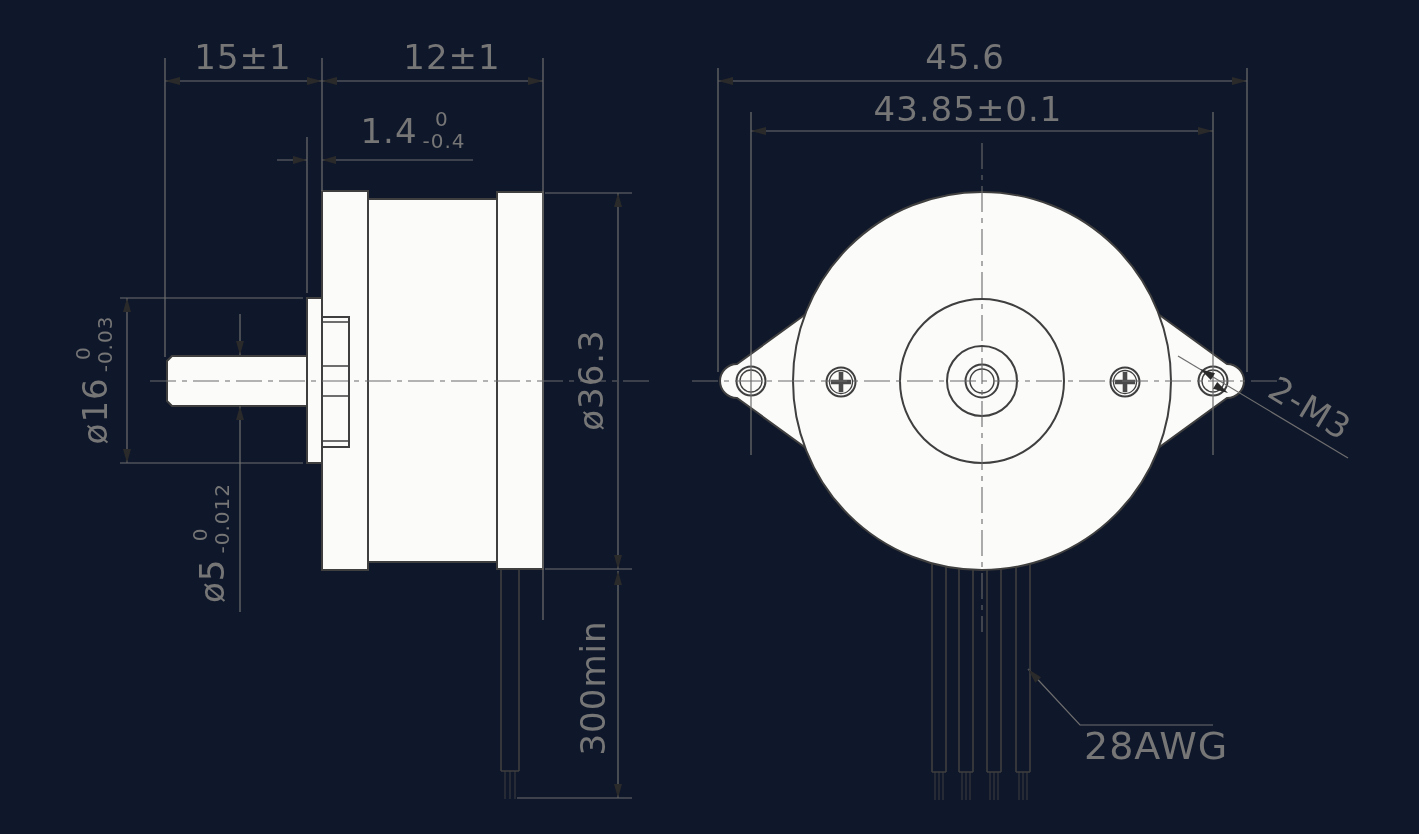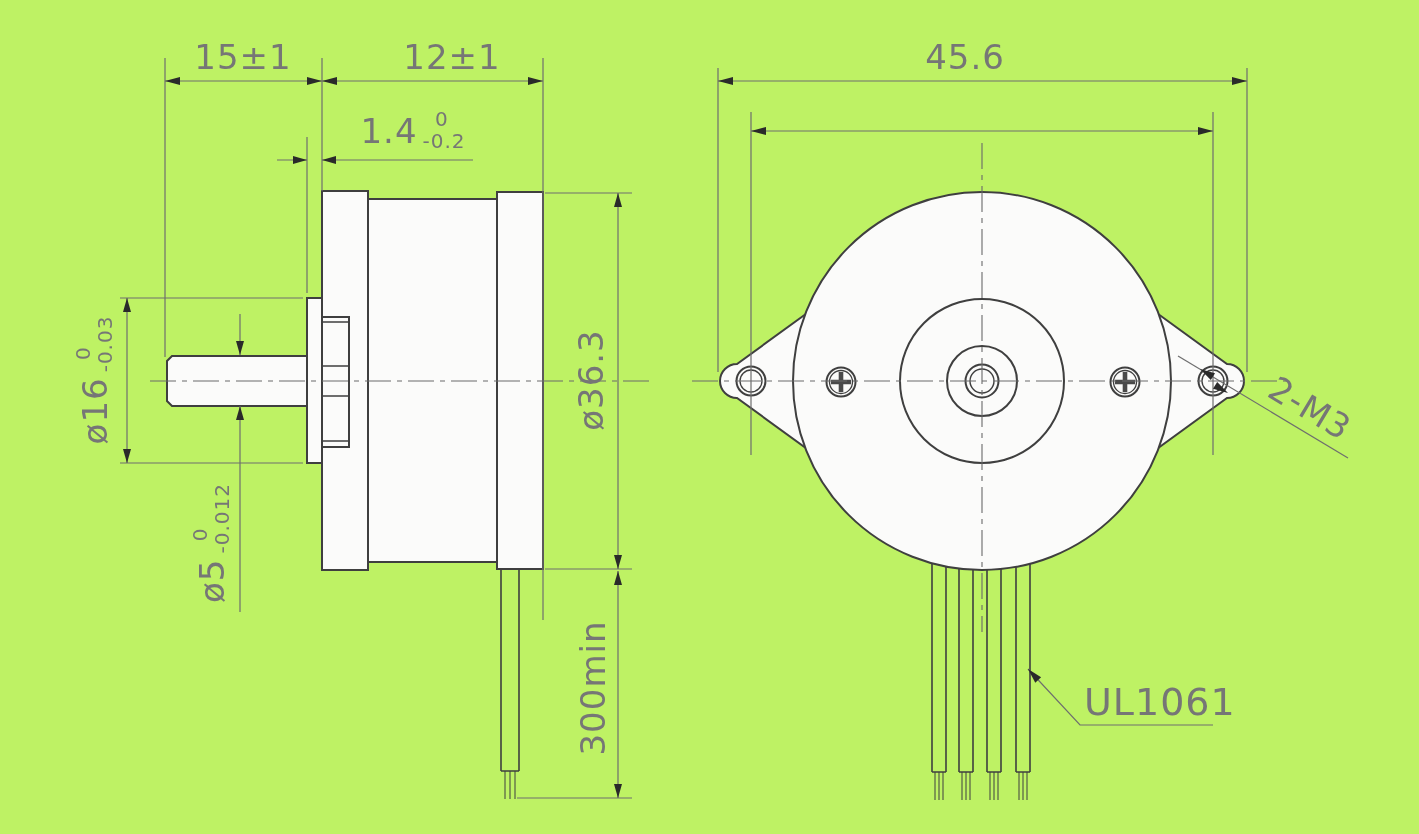--- a/index.html
+++ b/index.html
@@ -1,16 +1,16 @@
 <!DOCTYPE html>
 <html><head>
 <meta charset="utf-8">
 <style>
   html,body{margin:0;padding:0;background:#fbfbfa;}
-  .stage{position:relative;width:1419px;height:834px;background:#bef264;overflow:hidden;
+  .stage{position:relative;width:1419px;height:834px;background:#0f172a;overflow:hidden;
          font-family:"DejaVu Sans",sans-serif;}
   svg{position:absolute;left:0;top:0;}
   .txt{position:absolute;color:#767676;font-size:34px;letter-spacing:1px;white-space:nowrap;
        transform:translate(-50%,-50%);line-height:1;}
   .txt.rot{transform:translate(-50%,-50%) rotate(-90deg);}
   .txt.rot31{transform:translate(-50%,-50%) rotate(31deg);}
   .txt.leftanch{transform:translateY(-50%);}
   .comp{display:flex;align-items:center;}
   .comp .main{display:inline-block;}
   .tol{display:inline-flex;flex-direction:column;font-size:20px;line-height:1.08;margin-left:5px;}
@@ -152,21 +152,21 @@
   </g>
 </svg>
 
 <div class="txt" style="left:243px;top:57px">15±1</div>
 <div class="txt" style="left:452px;top:57px">12±1</div>
 
 <div class="txt comp" style="left:413px;top:131px">
   <span class="main">1.4</span>
   <span class="tol">
     <span class="tol-top">0</span>
-    <span class="tol-bot">-0.2</span>
+    <span class="tol-bot">-0.4</span>
   </span>
 </div>
 
 <div class="txt comp rot" style="left:95px;top:380px">
   <span class="main">ø16</span>
   <span class="tol">
     <span class="tol-top">0</span>
     <span class="tol-bot">-0.03</span>
   </span>
 </div>
@@ -176,18 +176,19 @@
   <span class="tol">
     <span class="tol-top">0</span>
     <span class="tol-bot">-0.012</span>
   </span>
 </div>
 
 <div class="txt rot" style="left:591px;top:380px">ø36.3</div>
 <div class="txt rot" style="left:593px;top:688px">300min</div>
 
 <div class="txt" style="left:965px;top:57px">45.6</div>
+<div class="txt" style="left:968px;top:109px">43.85±0.1</div>
 
 <div class="txt rot31" style="left:1310px;top:408px">2-M3</div>
 
-<div class="txt leftanch biglabel" style="left:1084px;top:702px">UL1061</div>
+<div class="txt leftanch biglabel" style="left:1084px;top:746px">28AWG</div>
 
 </div>
 
 </body></html>

